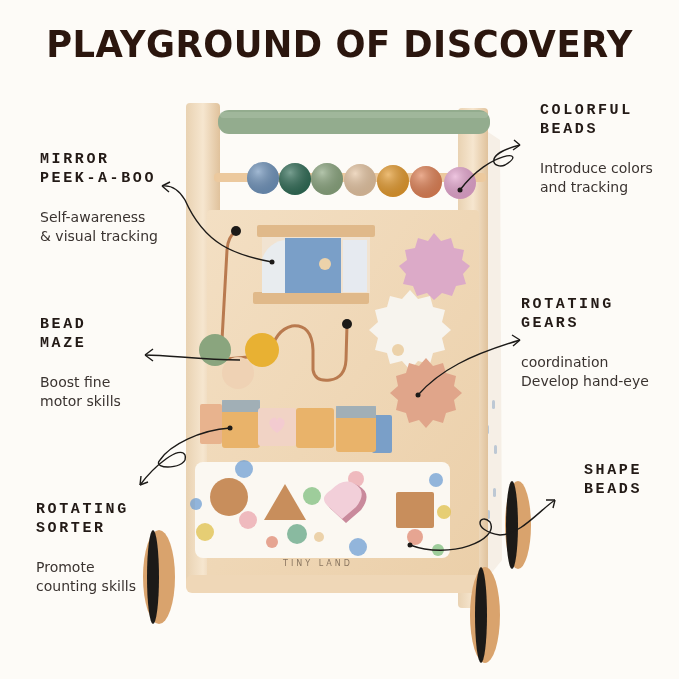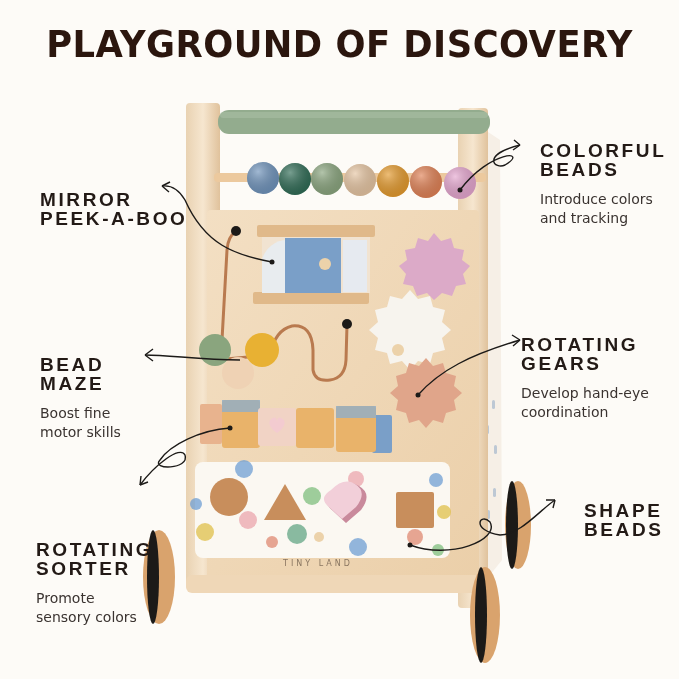--- a/index.html
+++ b/index.html
@@ -15,30 +15,29 @@
       text-align: center;
       font-family: "DejaVu Sans", sans-serif;
       font-weight: bold;
       font-size: 38px;
       letter-spacing: 0.5px;
       color: #2b160e;
       transform: scaleX(0.93);
     }
     .callout { position: absolute; }
     .callout .head {
-      font-family: Liberation Sans, sans-serif;
+      font-family: Liberation Mono, monospace;
       font-weight: bold;
-      font-size: 19px;
+      font-size: 15px;
       letter-spacing: 2.6px;
       line-height: 19px;
       color: #231a16;
-      margin-top: 40px;
     }
     .callout .desc {
-      margin-top: 11px;
+      margin-top: 20px;
       font-family: "DejaVu Sans", sans-serif;
       font-size: 14px;
       line-height: 19px;
       color: #3a3330;
     }
     svg.scene { position: absolute; left: 0; top: 0; }
   </style>
 </head>
 <body>
 
@@ -218,20 +217,24 @@
     <circle cx="230" cy="428" r="2.5"></circle>
     <circle cx="410" cy="545" r="2.5"></circle>
   </g>
 </svg>
 
 <div class="callout" style="left:40px; top:150px;">
   <div class="head">
     <div>MIRROR</div>
     <div>PEEK-A-BOO</div>
   </div>
+  <div class="desc">
+    <div>Self-awareness</div>
+    <div>&amp; visual tracking</div>
+  </div>
 </div>
 
 <div class="callout" style="left:540px; top:101px;">
   <div class="head">
     <div>COLORFUL</div>
     <div>BEADS</div>
   </div>
   <div class="desc">
     <div>Introduce colors</div>
     <div>and tracking</div>
@@ -248,33 +251,33 @@
     <div>motor skills</div>
   </div>
 </div>
 
 <div class="callout" style="left:521px; top:295px;">
   <div class="head">
     <div>ROTATING</div>
     <div>GEARS</div>
   </div>
   <div class="desc">
+    <div>coordination</div>
     <div>Develop hand-eye</div>
-    <div>coordination</div>
   </div>
 </div>
 
 <div class="callout" style="left:36px; top:500px;">
   <div class="head">
     <div>ROTATING</div>
     <div>SORTER</div>
   </div>
   <div class="desc">
     <div>Promote</div>
-    <div>sensory colors</div>
+    <div>counting skills</div>
   </div>
 </div>
 
 <div class="callout" style="left:584px; top:461px;">
   <div class="head">
     <div>SHAPE</div>
     <div>BEADS</div>
   </div>
 </div>
 

